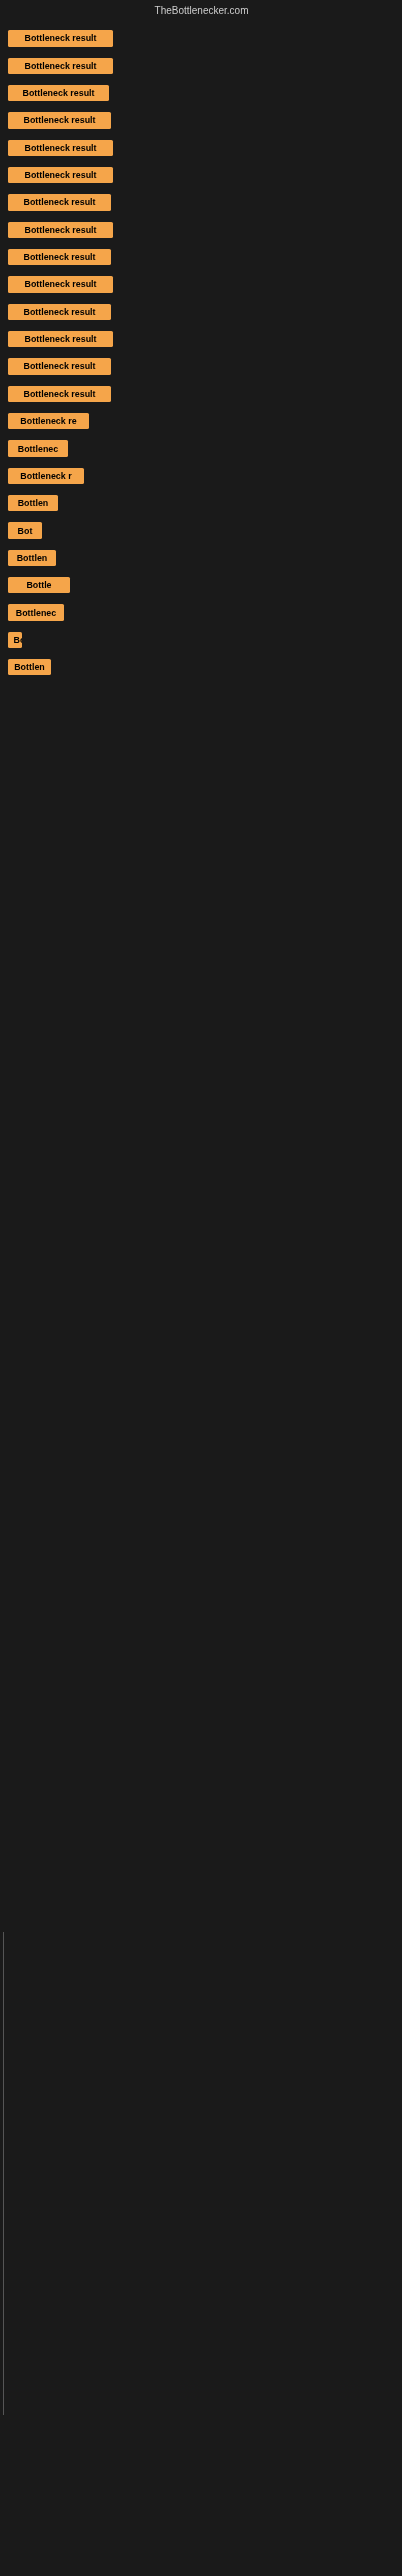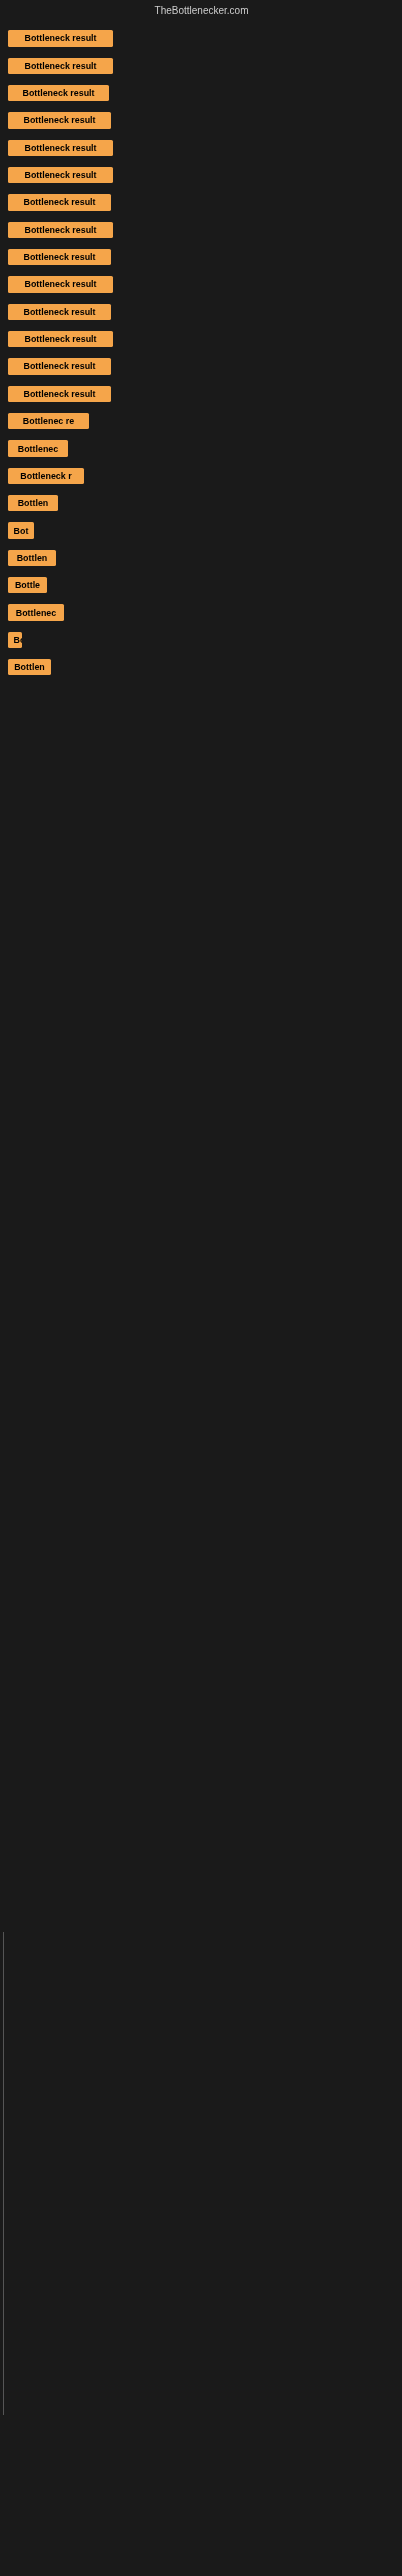--- a/index.html
+++ b/index.html
@@ -62,26 +62,26 @@
     <div class="bar-row"><div class="bottleneck-bar" style="width: 105px;">Bottleneck result</div></div>
     <div class="bar-row"><div class="bottleneck-bar" style="width: 105px;">Bottleneck result</div></div>
     <div class="bar-row"><div class="bottleneck-bar" style="width: 103px;">Bottleneck result</div></div>
     <div class="bar-row"><div class="bottleneck-bar" style="width: 105px;">Bottleneck result</div></div>
     <div class="bar-row"><div class="bottleneck-bar" style="width: 103px;">Bottleneck result</div></div>
     <div class="bar-row"><div class="bottleneck-bar" style="width: 105px;">Bottleneck result</div></div>
     <div class="bar-row"><div class="bottleneck-bar" style="width: 103px;">Bottleneck result</div></div>
     <div class="bar-row"><div class="bottleneck-bar" style="width: 105px;">Bottleneck result</div></div>
     <div class="bar-row"><div class="bottleneck-bar" style="width: 103px;">Bottleneck result</div></div>
     <div class="bar-row"><div class="bottleneck-bar" style="width: 103px;">Bottleneck result</div></div>
-    <div class="bar-row"><div class="bottleneck-bar" style="width: 81px;">Bottlenec re</div></div>
+    <div class="bar-row"><div class="bottleneck-bar" style="width: 81px;">Bottleneck re</div></div>
     <div class="bar-row"><div class="bottleneck-bar" style="width: 60px;">Bottlenec</div></div>
     <div class="bar-row"><div class="bottleneck-bar" style="width: 76px;">Bottleneck r</div></div>
     <div class="bar-row"><div class="bottleneck-bar" style="width: 50px;">Bottlen</div></div>
-    <div class="bar-row"><div class="bottleneck-bar" style="width: 26px;">Bot</div></div>
+    <div class="bar-row"><div class="bottleneck-bar" style="width: 34px;">Bot</div></div>
     <div class="bar-row"><div class="bottleneck-bar" style="width: 48px;">Bottlen</div></div>
-    <div class="bar-row"><div class="bottleneck-bar" style="width: 39px;">Bottle</div></div>
+    <div class="bar-row"><div class="bottleneck-bar" style="width: 62px;">Bottle</div></div>
     <div class="bar-row"><div class="bottleneck-bar" style="width: 56px;">Bottlenec</div></div>
     <div class="bar-row"><div class="bottleneck-bar" style="width: 14px;">Bo</div></div>
     <div class="bar-row"><div class="bottleneck-bar" style="width: 43px;">Bottlen</div></div>
   </div>
 
 <div class="vertical-line"></div>
 
 
 </body></html>

